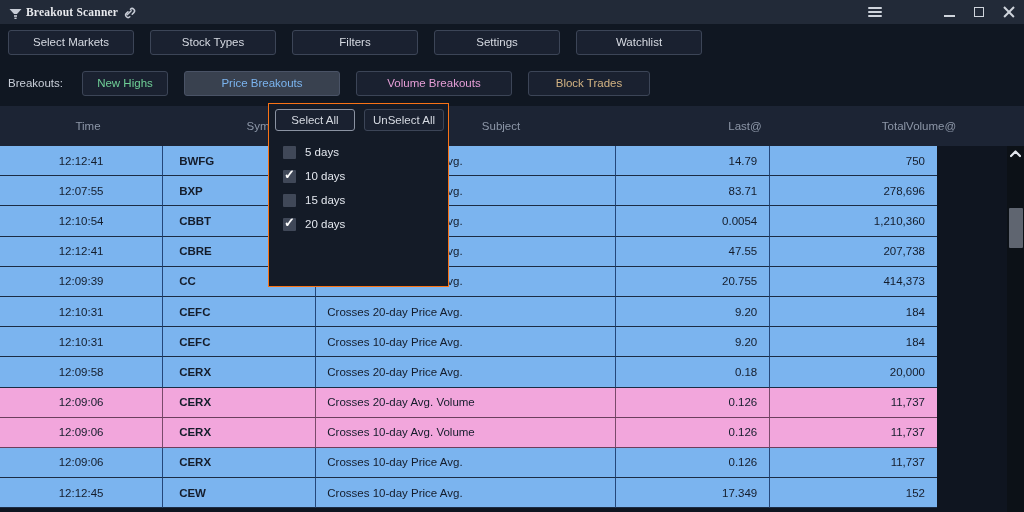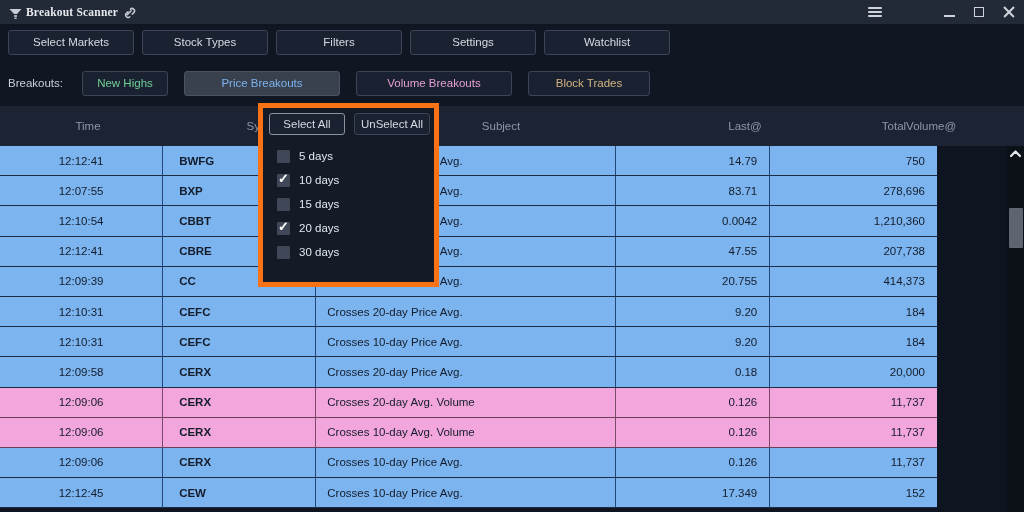--- a/index.html
+++ b/index.html
@@ -42,21 +42,21 @@
     background: #cfd4dc;
   }
   .closebtn i:first-child { transform: rotate(45deg); }
   .closebtn i:last-child { transform: rotate(-45deg); }
   .menu-gap { width: 44px; }
 
   
   .toolbar {
     position: absolute; top: 24px; left: 0; width: 1024px; height: 36px;
     background: #101722;
-    display: flex; align-items: center; gap: 8px; padding: 0 8px; text-align: right;
+    display: flex; align-items: center; gap: 16px; padding: 0 8px; text-align: right;
   }
   .tb-btn {
     height: 25px; min-width: 126px; flex: 0 0 auto;
     background: #1a2130; border: 1px solid #3c4557; border-radius: 3px;
     color: #d6dae2; font-size: 11.5px;
     display: flex; align-items: center; justify-content: center;
   }
 
   
   .breakouts-row {
@@ -119,22 +119,22 @@
     background: #0c1117;
   }
   .sb-up svg { display: block; }
   .sb-thumb {
     position: absolute; top: 62px; left: 2px; width: 14px; height: 40px;
     background: #5f6570; border-radius: 1px;
   }
 
   
   .dropdown {
-    position: absolute; top: 103px; left: 258px; width: 181px; height: 184px;
-    background: #141b27; border: 5px solid #f97316;
+    position: absolute; top: 103px; left: 268px; width: 181px; height: 184px;
+    background: #141b27; border: 1px solid #f97316;
     z-index: 50;
   }
   .dd-buttons { display: flex; gap: 9px; padding: 5px 4px 4px 6px; }
   .dd-btn {
     height: 22px; flex: 1; border-radius: 3px;
     font-size: 11.5px; color: #d6dae2;
     display: flex; align-items: center; justify-content: center;
     background: #1a2130;
   }
   .dd-btn.primary { border: 1px solid #8b93a2; }
@@ -238,21 +238,21 @@
         <div class="cell c-time">12:07:55</div>
         <div class="cell c-sym">BXP</div>
         <div class="cell c-subj">Crosses 20-day Price Avg.</div>
         <div class="cell c-last">83.71</div>
         <div class="cell c-vol">278,696</div>
       </div>
       <div class="row blue">
         <div class="cell c-time">12:10:54</div>
         <div class="cell c-sym">CBBT</div>
         <div class="cell c-subj">Crosses 10-day Price Avg.</div>
-        <div class="cell c-last">0.0042</div>
+        <div class="cell c-last">0.0054</div>
         <div class="cell c-vol">1,210,360</div>
       </div>
       <div class="row blue">
         <div class="cell c-time">12:12:41</div>
         <div class="cell c-sym">CBRE</div>
         <div class="cell c-subj">Crosses 20-day Price Avg.</div>
         <div class="cell c-last">47.55</div>
         <div class="cell c-vol">207,738</div>
       </div>
       <div class="row blue">
@@ -337,20 +337,16 @@
           <span class="dd-label">10 days</span>
         </div>
         <div class="dd-item">
           <span class="dd-box"></span>
           <span class="dd-label">15 days</span>
         </div>
         <div class="dd-item">
           <span class="dd-box checked"></span>
           <span class="dd-label">20 days</span>
         </div>
-        <div class="dd-item">
-          <span class="dd-box"></span>
-          <span class="dd-label">30 days</span>
-        </div>
       </div>
   </div>
 
 </div>
 
 </body></html>

